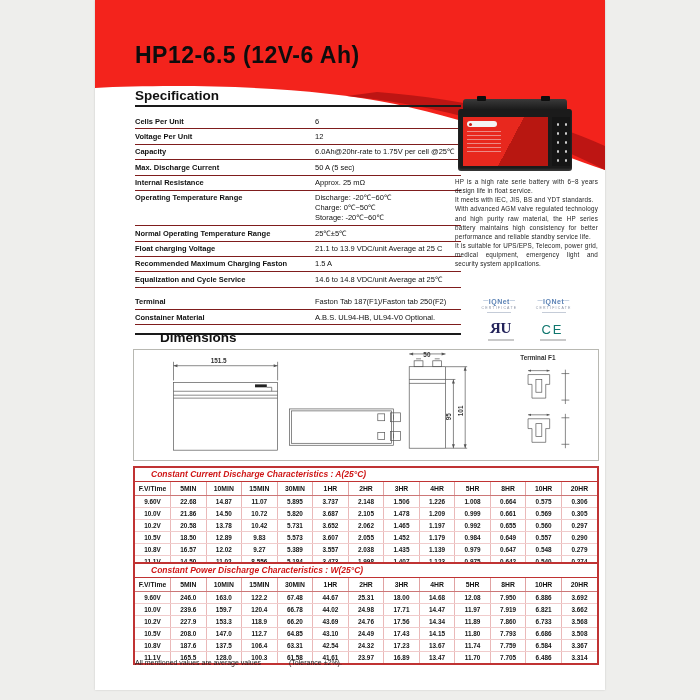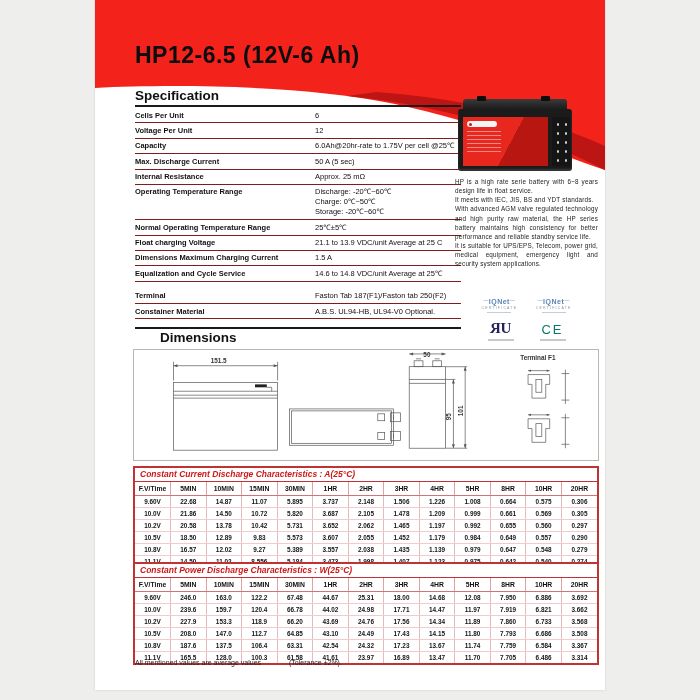--- a/index.html
+++ b/index.html
@@ -20,21 +20,21 @@
   
   .header-svg { position:absolute; left:0; top:0; width:510px; height:175px; }
   .page-title {
     position:absolute; left:40px; top:26px;
     font-size:23px; font-weight:bold; letter-spacing:.5px; color:#0d0d0d;margin-top:16px;
   }
   
   .spec { position:absolute; left:40px; top:88px; width:326px; }
   .spec h2 {
     font-size:13.5px; font-weight:bold; color:#111;
-    padding-bottom:2px; border-bottom:2px solid #1a1a1a; margin-bottom:1px;
+    padding-bottom:2px; border-bottom:2px solid #1a1a1a; margin-bottom:7px;
   }
   .spec-row { display:flex; border-bottom:1px solid #7f1d1d; padding:2.5px 0 2px; }
   .spec-label { width:180px; font-size:7.5px; font-weight:bold; line-height:1.3; padding-right:6px; }
   .spec-value { flex:1; font-size:7.5px; line-height:1.32; white-space:pre-line; }
   .spec-value.small { font-size:6px; line-height:1.35; }
   .spec-row.gap-top { margin-top:7px; }
   .spec-endline { height:2px; background:#1a1a1a; margin-top:8px; }
   
   .battery { position:absolute; left:363px; top:99px; width:114px; height:72px; }
   .bat-lid { position:absolute; left:5px; top:0; width:104px; height:13px;
@@ -74,21 +74,21 @@
   .dim-heading { position:absolute; left:40px; top:330px; font-size:13.5px; font-weight:bold;padding-left:25px; }
   .dim-box { position:absolute; left:38px; top:349px; width:466px; height:112px;
     border:1px solid #b8b8b2; background:#fff; }
   .dim-box svg { width:100%; height:100%; }
   .dim-box text { font-size:6px; fill:#444; font-family:"Liberation Sans", sans-serif; }
   .dim-box text.lbl { font-size:6.5px; font-weight:bold; fill:#333; }
   
   .dtable { position:absolute; left:38px; width:466px; border:2px solid #c03333; background:#fff; }
   .dtable.t1 { top:466px; } .dtable.t2 { top:562px; }
   .dtable-title { color:#cf1717; font-weight:bold; font-style:italic; font-size:8.5px;
-    padding:1px 5px 2px; border-bottom:1.5px solid #c03333; }
+    padding:1px 16px 2px; border-bottom:1.5px solid #c03333; }
   .dtable table { width:100%; border-collapse:collapse; table-layout:fixed; }
   .dtable th { font-size:6.8px; font-weight:bold; text-align:center; padding:2.5px 0 3px;
     border-right:1px solid #e0a2a2; border-bottom:1px solid #cc7777; color:#111; }
   .dtable td { font-size:6.4px; font-weight:bold; text-align:center; padding:2px 0;
     border-right:1px solid #eab9b9; border-bottom:1px solid #f0cccc; color:#151515; }
   .dtable th:last-child, .dtable td:last-child { border-right:none; }
   .dtable tr:last-child td { border-bottom:none; }
   
   .footer { position:absolute; left:40px; top:659px; font-size:7px; color:#222; }
   .footer .tol { margin-left:26px; }
@@ -135,21 +135,21 @@
         </div>
         <div class="spec-row">
           <div class="spec-label">Normal Operating Temperature Range</div>
           <div class="spec-value">25℃±5℃</div>
         </div>
         <div class="spec-row">
           <div class="spec-label">Float charging Voltage</div>
           <div class="spec-value">21.1 to 13.9 VDC/unit Average at 25 C</div>
         </div>
         <div class="spec-row">
-          <div class="spec-label">Dimensions Maximum Charging Current</div>
+          <div class="spec-label">Recommended Maximum Charging Faston</div>
           <div class="spec-value">1.5 A</div>
         </div>
         <div class="spec-row">
           <div class="spec-label">Equalization and Cycle Service</div>
           <div class="spec-value">14.6 to 14.8 VDC/unit Average at 25℃</div>
         </div>
         <div class="spec-row gap-top">
           <div class="spec-label">Terminal</div>
           <div class="spec-value">Faston Tab 187(F1)/Faston tab 250(F2)</div>
         </div>

